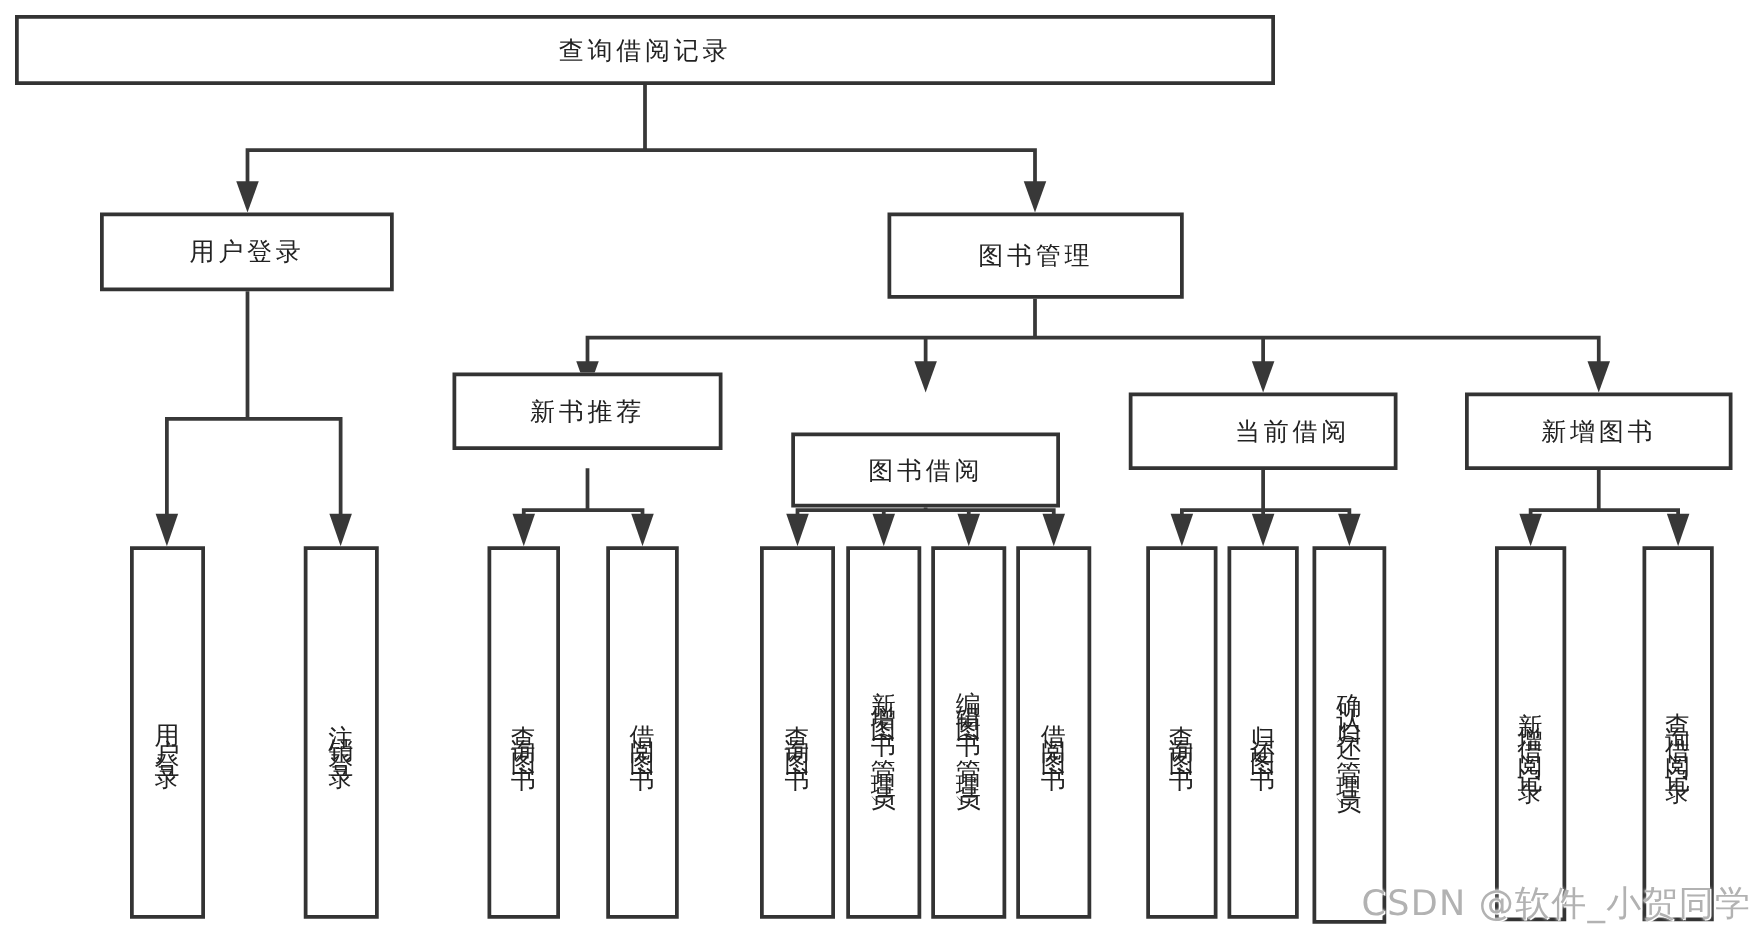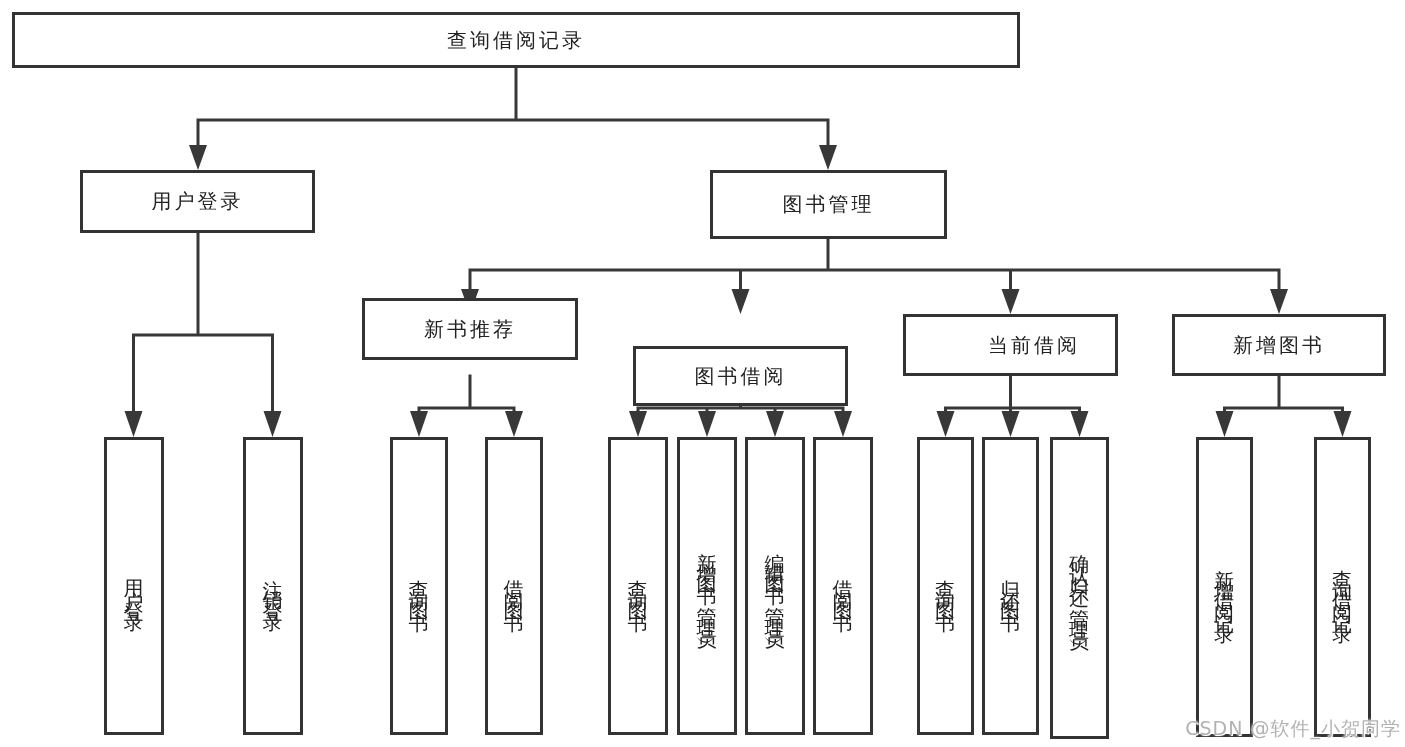--- a/index.html
+++ b/index.html
@@ -26,21 +26,21 @@
     border:3px solid #333333;
     background:#ffffff;
     display:flex;align-items:center;justify-content:center;
     writing-mode:vertical-rl;text-orientation:mixed;
     font-size:20px;letter-spacing:11px;line-height:1;
     color:#222222;
   }
   .watermark{
     position:absolute;
     right:4px;bottom:5px;
-    font-size:19px;letter-spacing:1px;
+    font-size:28px;letter-spacing:1px;
     color:#b2b2b2;
     text-shadow:0 0 2px #ffffff,0 0 3px #ffffff,1px 1px 0 #ffffff;
     z-index:10;
   }
   .wire{stroke:#383838;stroke-width:3;fill:none;stroke-linecap:square;}
   .arrow{fill:#383838;stroke:none;}
 </style>
 </head>
 <body>
 

